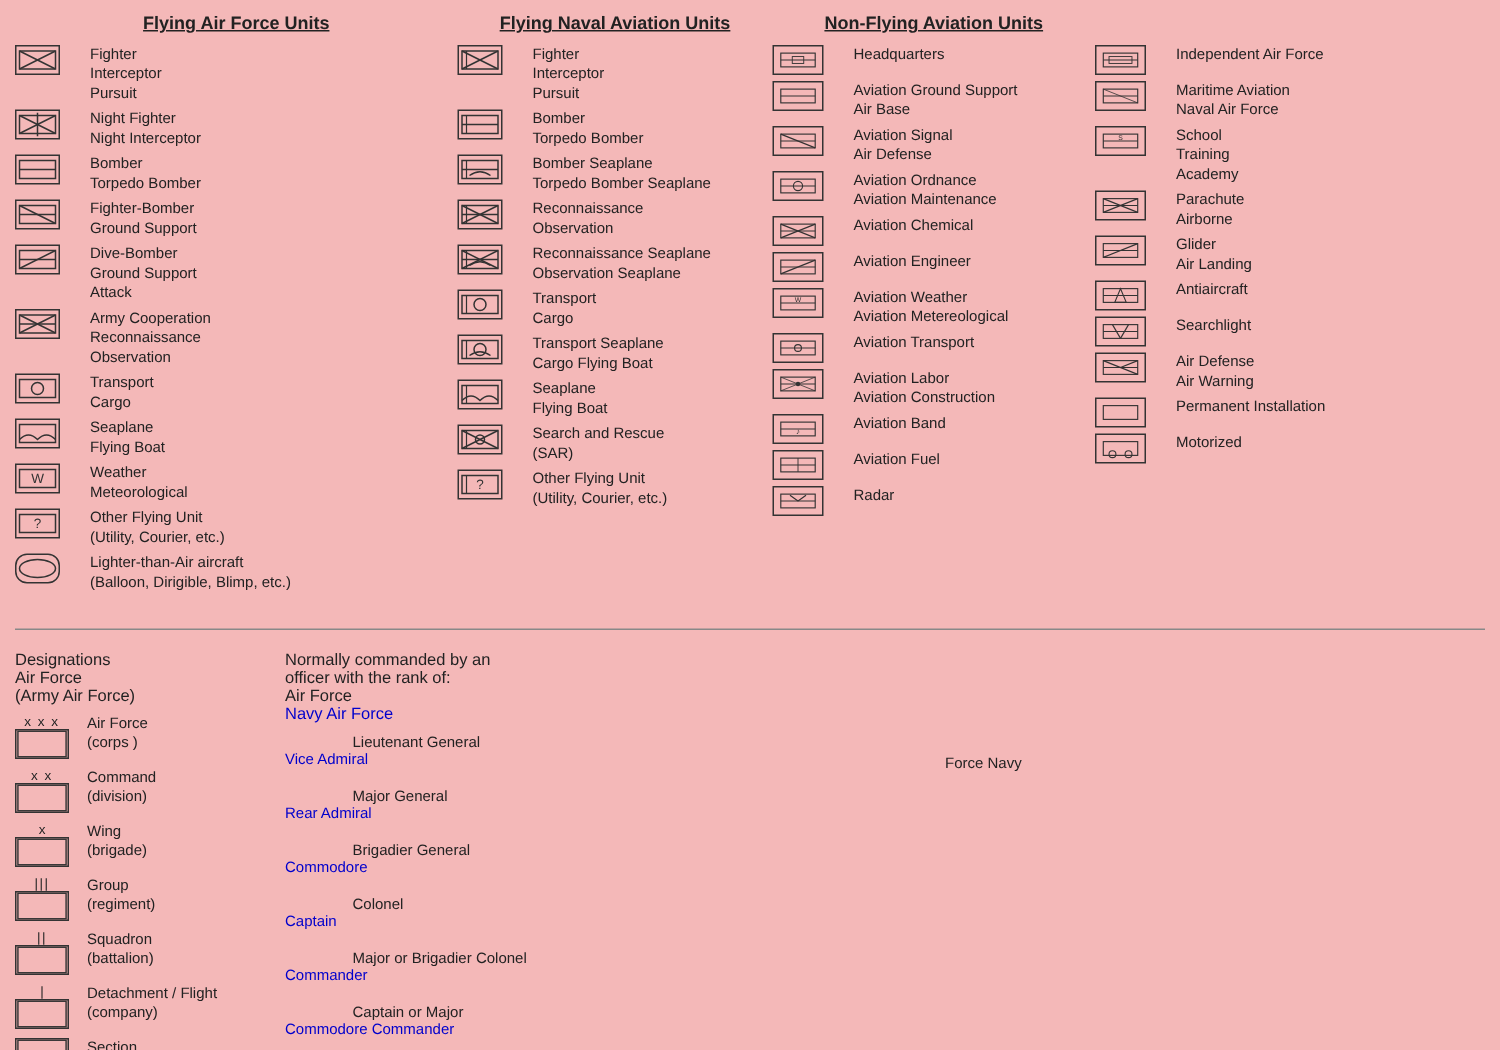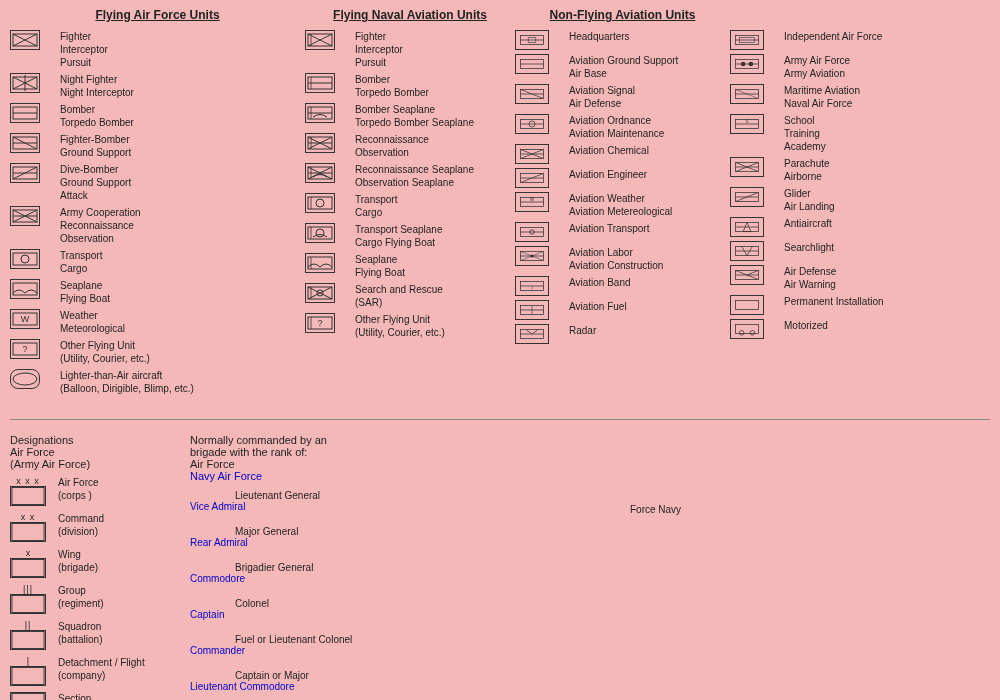--- a/index.html
+++ b/index.html
@@ -509,31 +509,20 @@
         <div class="unit-icon" style="width:34px;">
           <svg viewBox="0 0 34 16" width="34" height="20">
               <rect x="2" y="2" width="30" height="12" fill="none" stroke="#333" stroke-width="1"></rect>
               <line x1="2" y1="8" x2="32" y2="8" stroke="#333" stroke-width="1"></line>
               <rect x="7" y="5" width="20" height="6" fill="none" stroke="#333" stroke-width="0.8"></rect>
             </svg>
         </div>
         <span class="unit-label">Independent Air Force</span>
       </div>
 
-      <div class="unit-item">
-        <div class="unit-icon" style="width:34px;">
-          <svg viewBox="0 0 34 16" width="34" height="20">
-              <rect x="2" y="2" width="30" height="12" fill="none" stroke="#333" stroke-width="1"></rect>
-              <line x1="2" y1="8" x2="32" y2="8" stroke="#333" stroke-width="1"></line>
-              <circle cx="12" cy="8" r="3" fill="#333"></circle>
-              <circle cx="22" cy="8" r="3" fill="#333"></circle>
-            </svg>
-        </div>
-        <span class="unit-label">Army Air Force<br>Army Aviation</span>
-      </div>
 
       <div class="unit-item">
         <div class="unit-icon" style="width:34px;">
           <svg viewBox="0 0 34 16" width="34" height="20">
               <rect x="2" y="2" width="30" height="12" fill="none" stroke="#333" stroke-width="1"></rect>
               <line x1="2" y1="8" x2="32" y2="8" stroke="#333" stroke-width="1"></line>
               <line x1="2" y1="2" x2="32" y2="14" stroke="#333" stroke-width="0.7"></line>
             </svg>
         </div>
         <span class="unit-label">Maritime Aviation<br>Naval Air Force</span>
@@ -722,21 +711,21 @@
 
         </div>
         <span class="unit-label">Section<br>(platoon)</span>
       </div>
 
     </div>
 
     <div style="padding-left:20px;">
       <div class="desig-header">
         <span>Normally commanded by an</span><br>
-        <span>brigade with the rank of:</span><br>
+        <span>officer with the rank of:</span><br>
         <span>Air Force</span><br>
         <span class="blue">Navy Air Force</span>
       </div>
 
       <div style="margin-top:8px;">
         <div class="rank-item">
           <div class="army">Lieutenant General</div>
           <div class="navy">Vice Admiral</div>
         </div>
         <div class="rank-item">
@@ -745,26 +734,26 @@
         </div>
         <div class="rank-item">
           <div class="army">Brigadier General</div>
           <div class="navy">Commodore</div>
         </div>
         <div class="rank-item">
           <div class="army">Colonel</div>
           <div class="navy">Captain</div>
         </div>
         <div class="rank-item">
-          <div class="army">Fuel or Lieutenant Colonel</div>
+          <div class="army">Major or Brigadier Colonel</div>
           <div class="navy">Commander</div>
         </div>
         <div class="rank-item">
           <div class="army">Captain or Major</div>
-          <div class="navy">Lieutenant Commodore</div>
+          <div class="navy">Commodore Commander</div>
         </div>
         <div class="rank-item">
           <div class="army">1st or 2nd Lieutenant</div>
 
         </div>
       </div>
     </div>
 
     <div style="padding-left:10px;">
       <div style="margin-top:70px; font-size:10px;">

